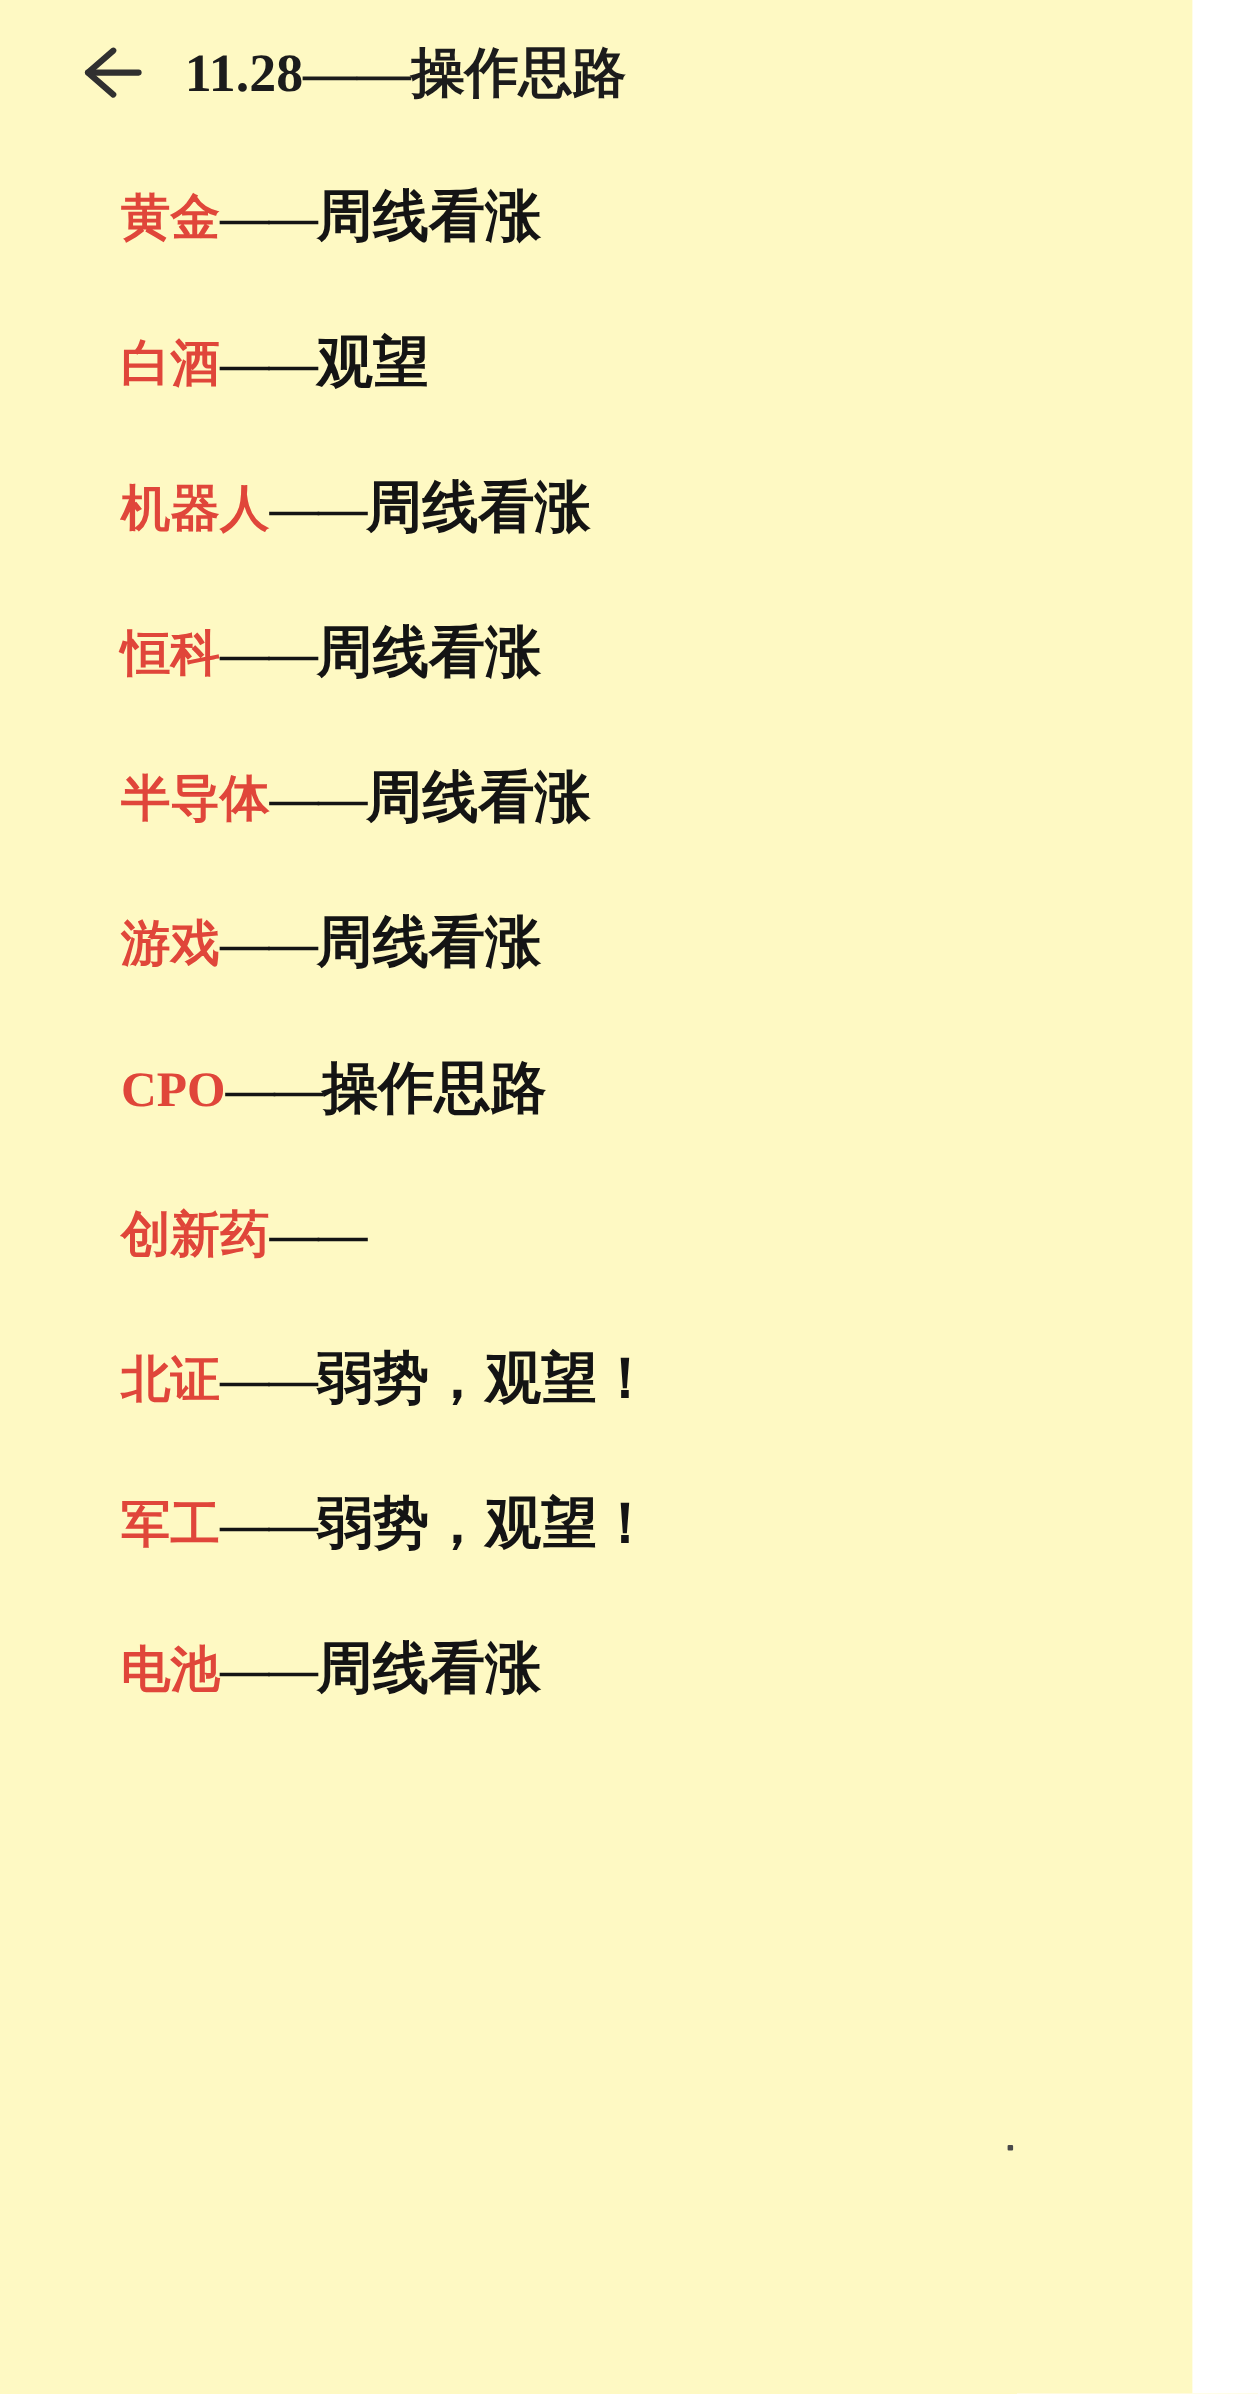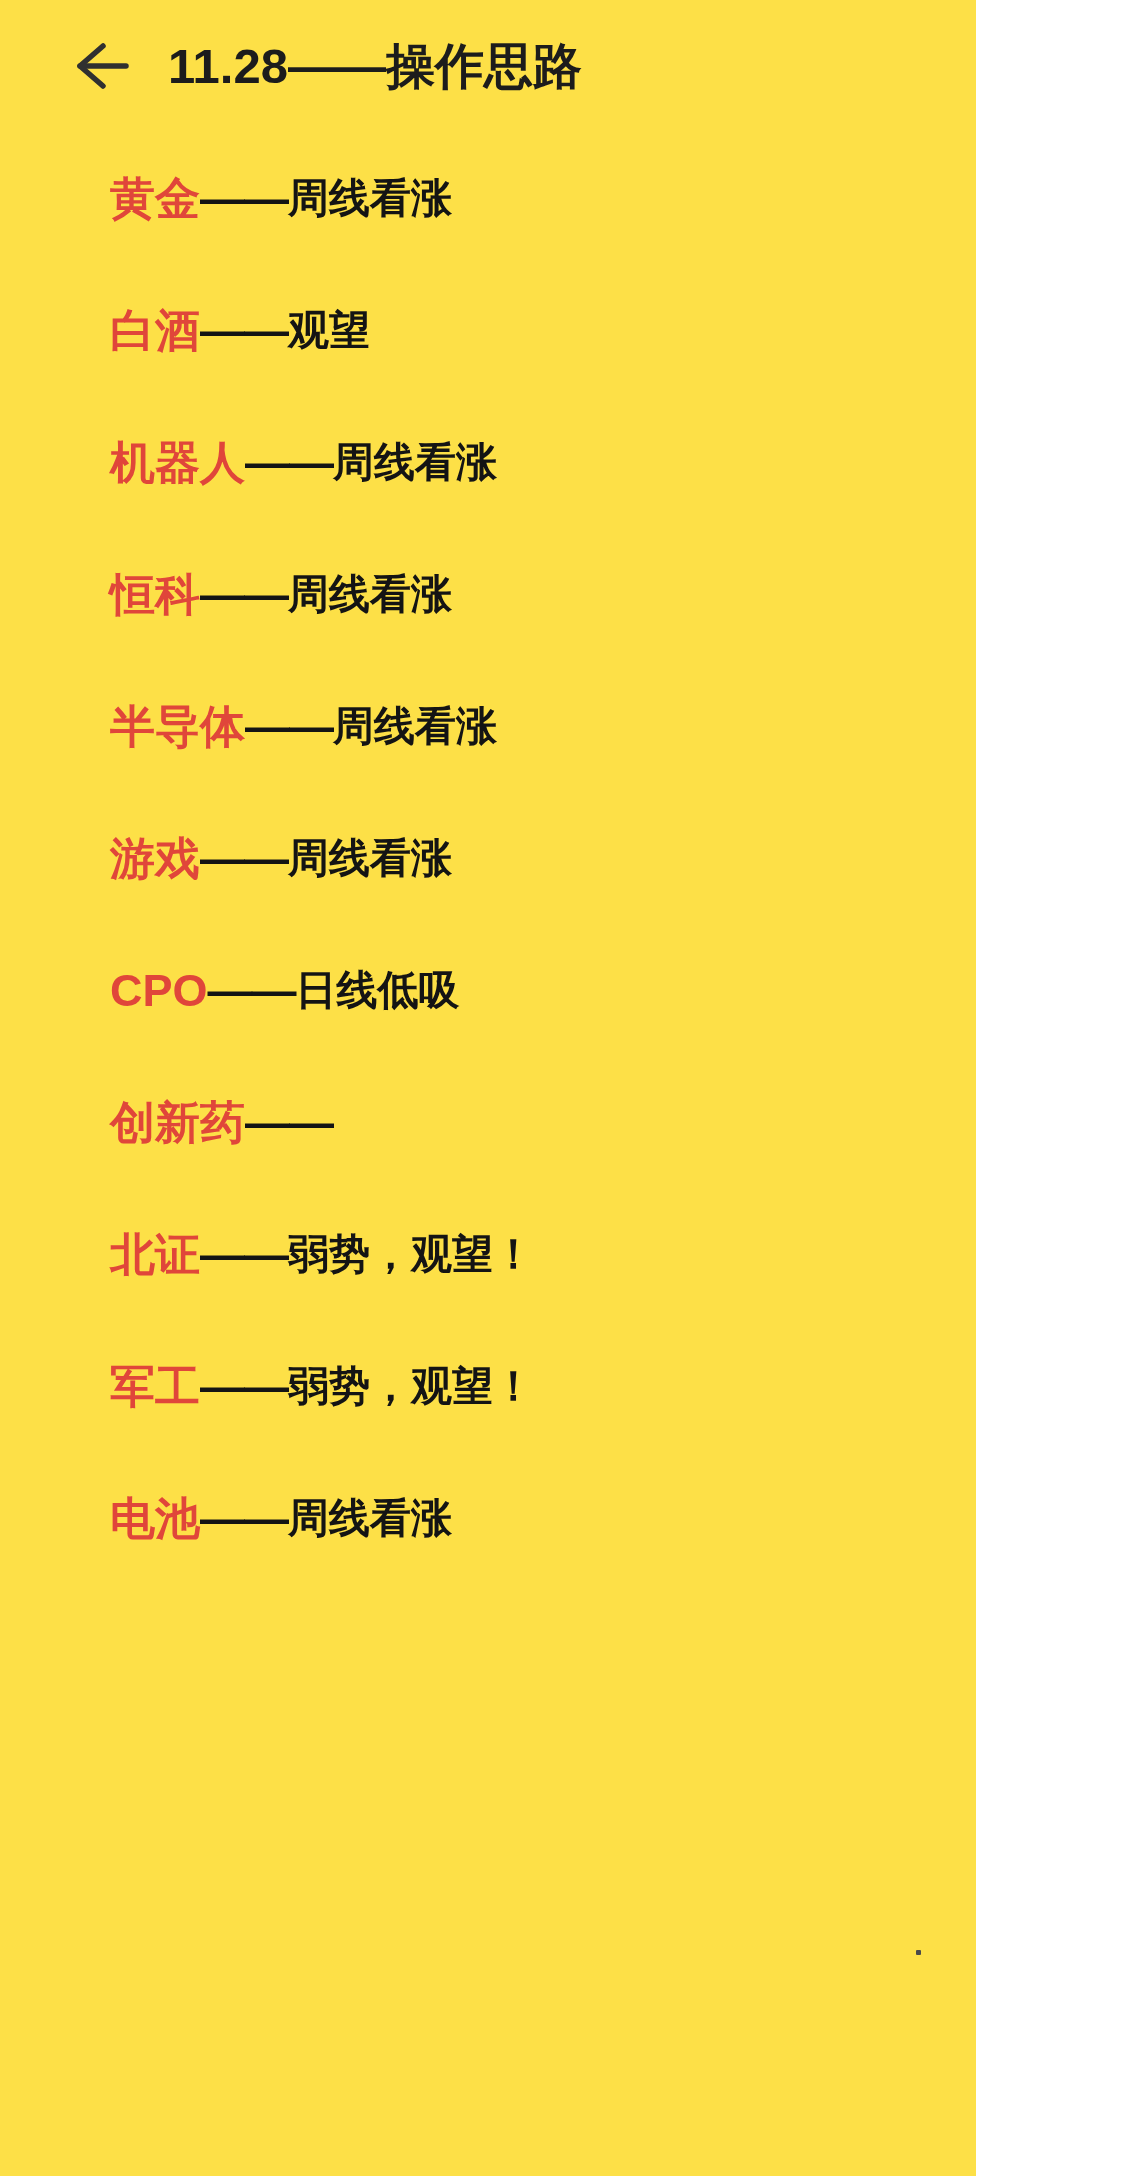--- a/index.html
+++ b/index.html
@@ -11,23 +11,24 @@
     height: 2176px;
     background: #ffffff;
     font-family: "Liberation Sans", "DejaVu Sans", sans-serif;
     overflow: hidden;
     position: relative;
     -webkit-font-smoothing: antialiased;
   }
 
   .page {
     position: relative;
-    width: 976px;
+    width: 1084px;
     height: 2176px;
-    background: #fde047;
+    background: #fef9c3;
+    font-family: Liberation Serif, serif;
   }
 
   
   .header {
     position: absolute;
     left: 0;
     top: 0;
     width: 1144px;
     height: 132px;
     display: flex;
@@ -87,21 +88,21 @@
   .dash {
     color: #141414;
     font-size: 45px;
     font-weight: bold;
     line-height: 1;
     letter-spacing: -1px;
   }
 
   .desc {
     color: #141414;
-    font-size: 41px;
+    font-size: 51px;
     font-weight: bold;
     line-height: 1;
   }
 
   
   .speck {
     position: absolute;
     left: 916px;
     top: 1950px;
     width: 5px;
@@ -159,21 +160,21 @@
 
     <div class="row">
       <span class="sector">游戏</span>
         <span class="dash">——</span>
         <span class="desc">周线看涨</span>
     </div>
 
     <div class="row">
       <span class="sector">CPO</span>
         <span class="dash">——</span>
-        <span class="desc">日线低吸</span>
+        <span class="desc">操作思路</span>
     </div>
 
     <div class="row">
       <span class="sector">创新药</span>
         <span class="dash">——</span>
     </div>
 
     <div class="row">
       <span class="sector">北证</span>
         <span class="dash">——</span>

